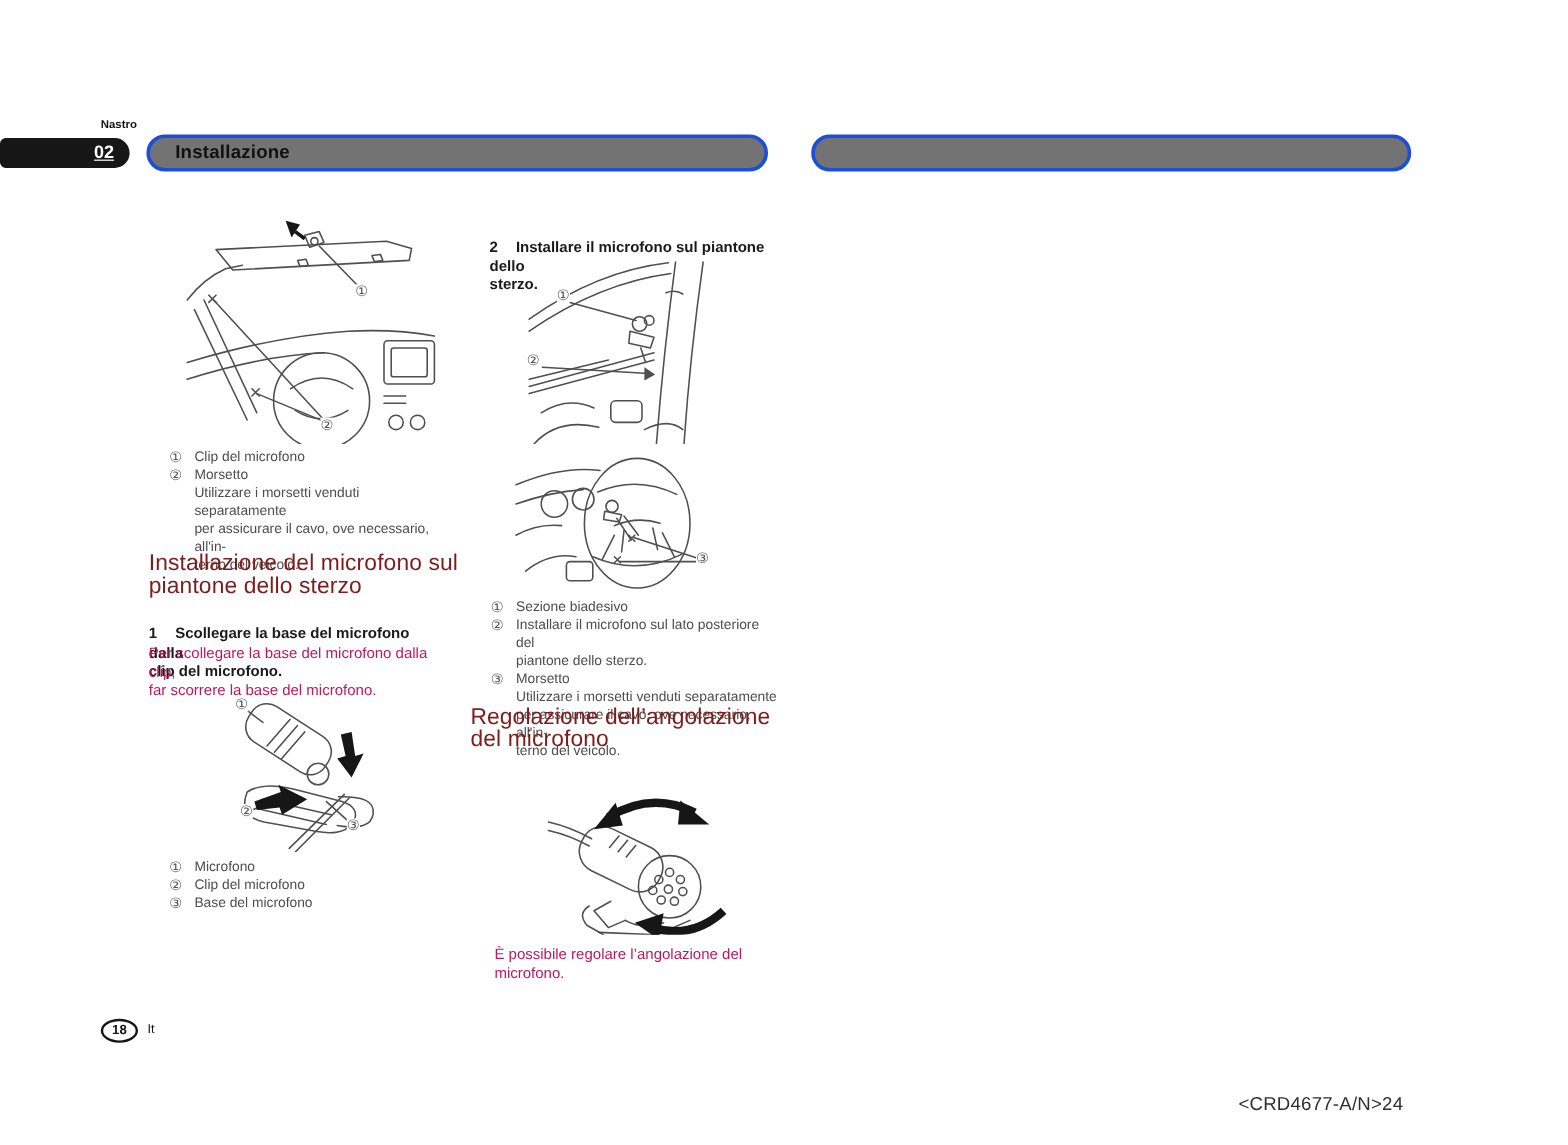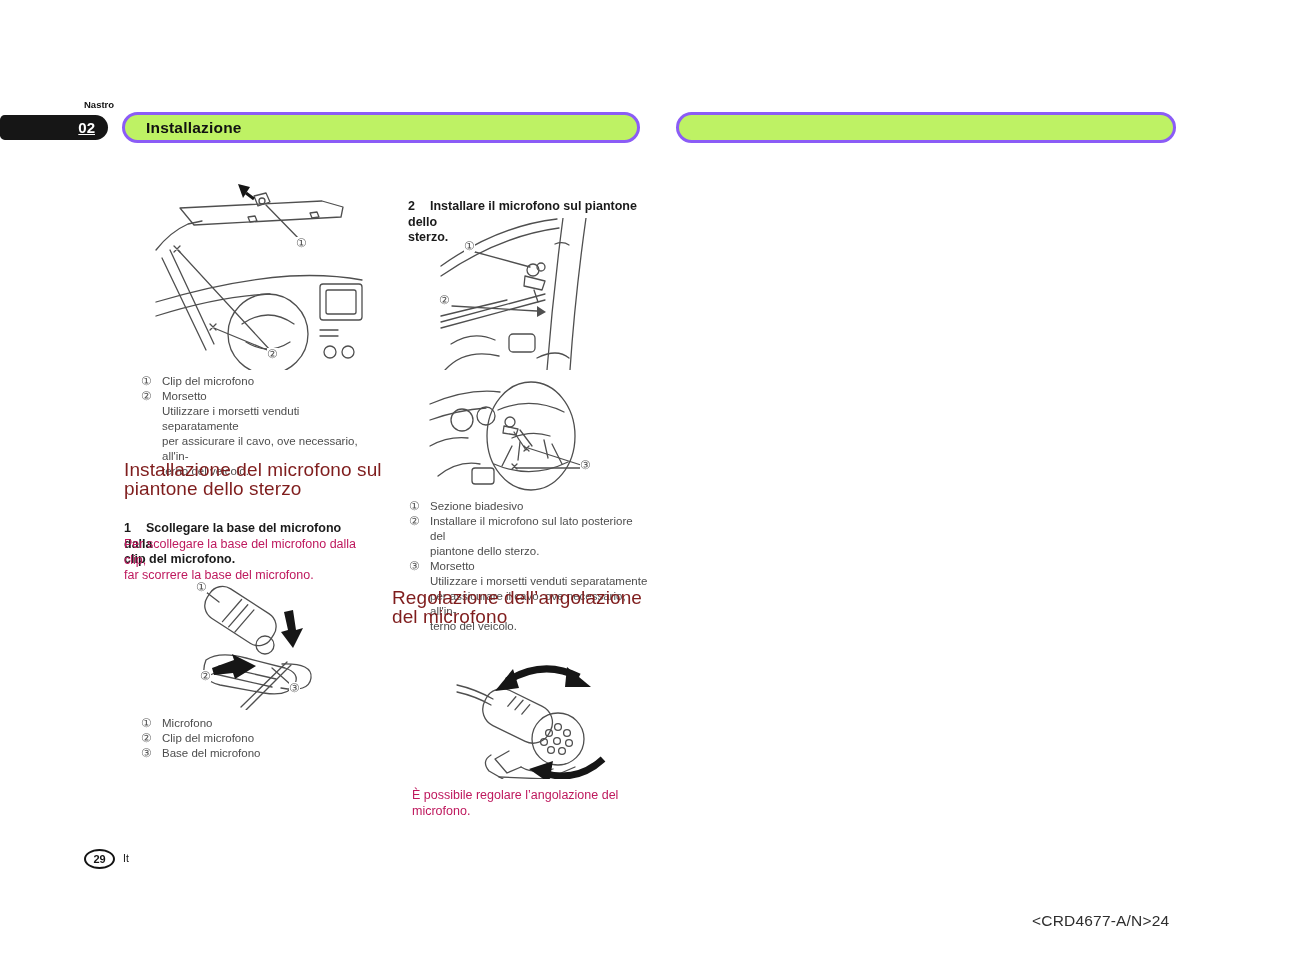--- a/index.html
+++ b/index.html
@@ -12,22 +12,22 @@
   .preline{white-space:pre-line;}
 
   
   .section-label{left:84px;top:99px;font-size:9.5px;font-weight:bold;color:#141414;}
   .section-badge{
     left:0;top:115px;width:108px;height:25px;background:#161616;
     border-radius:5px 13px 13px 5px;color:#fff;font-size:15px;font-weight:bold;
     text-align:right;line-height:25px;padding-right:13px;box-sizing:border-box;text-decoration:underline;
   }
   .header-pill{
-    top:112px;height:31px;border:3px solid #8b5cf6;border-radius:16px;
-    box-sizing:border-box;background:#bef264;
+    top:112px;height:31px;border:3px solid #1d4ed8;border-radius:16px;
+    box-sizing:border-box;background:#737373;
   }
   .pill-left{left:122px;width:518px;}
   .pill-right{left:676px;width:500px;}
   .pill-title{
     margin:0;padding:0 0 0 21px;font-size:15.5px;font-weight:bold;color:#111;
     line-height:25px;letter-spacing:0.2px;
   }
 
   
   .h2{font-size:19px;font-weight:normal;color:#7f1d1d;line-height:19px;letter-spacing:0.1px;}
@@ -283,15 +283,15 @@
     <path d="M52 24 Q88 2 124 20" stroke="#161616" stroke-width="7" fill="none"></path>
     <polygon points="40,34 58,12 64,31" fill="#161616"></polygon>
     <polygon points="136,30 112,10 110,30" fill="#161616"></polygon>
     <path d="M148 102 Q122 126 88 116" stroke="#161616" stroke-width="7" fill="none"></path>
     <polygon points="74,112 98,104 94,126" fill="#161616"></polygon>
   </svg>
 </figure>
 
 <div class="abs body-text" style="left:412px;top:788px;width:260px;">È possibile regolare l’angolazione del microfono.</div>
 
-<div class="abs page-badge">29</div>
+<div class="abs page-badge">18</div>
 <div class="abs lang">It</div>
 <div class="abs doc-code">&lt;CRD4677-A/N&gt;24</div>
 
 </body></html>

